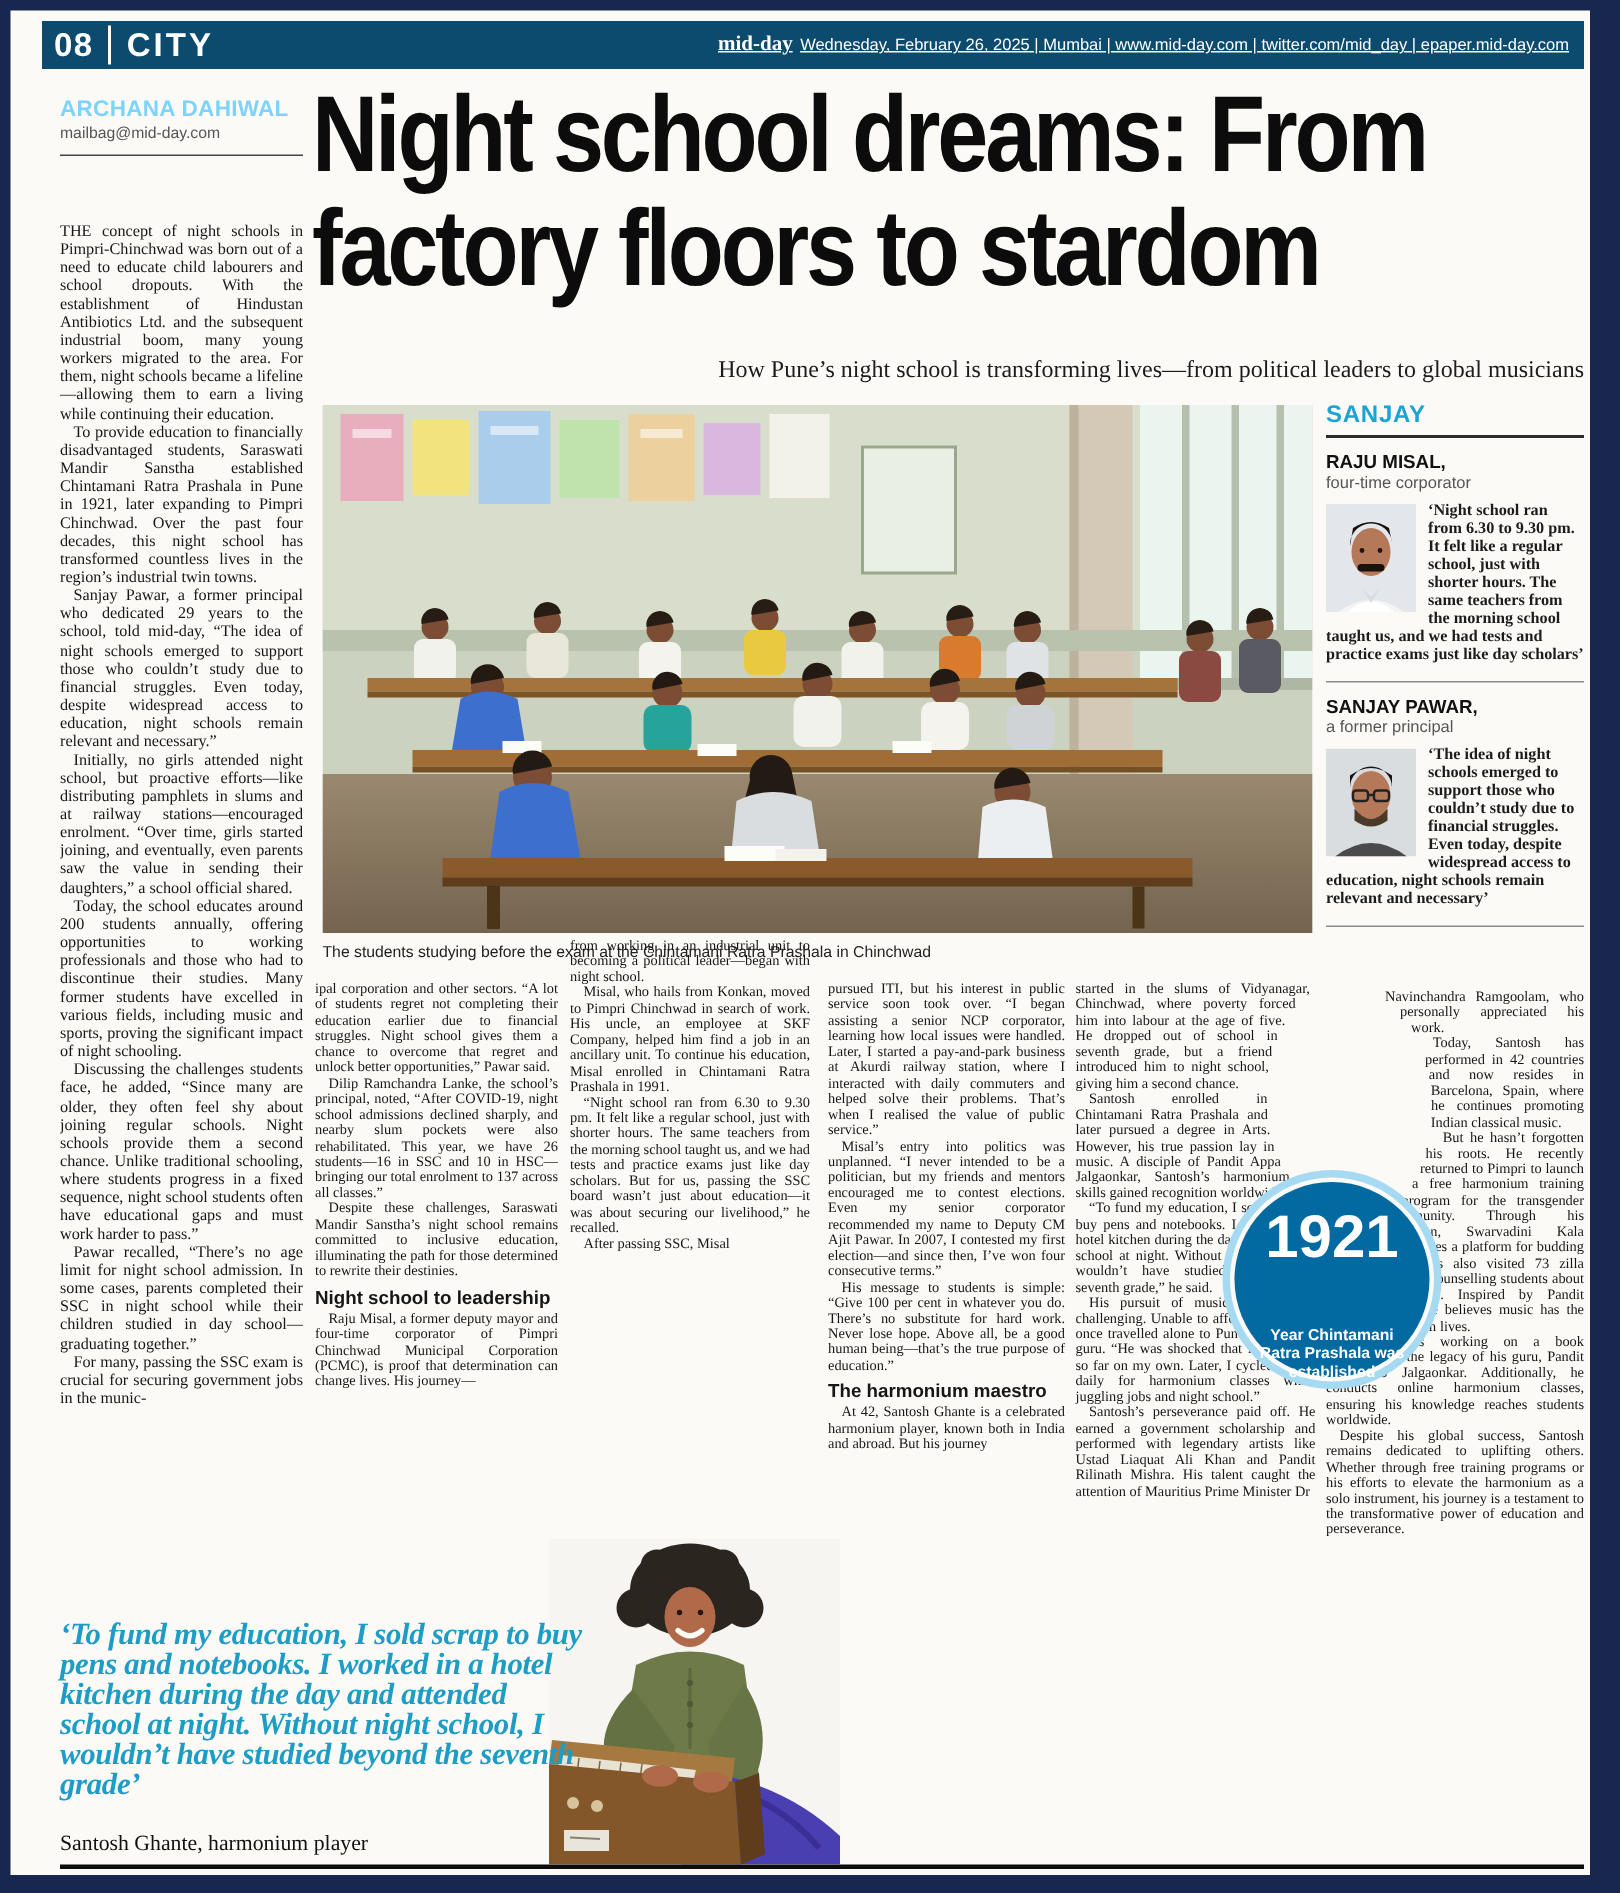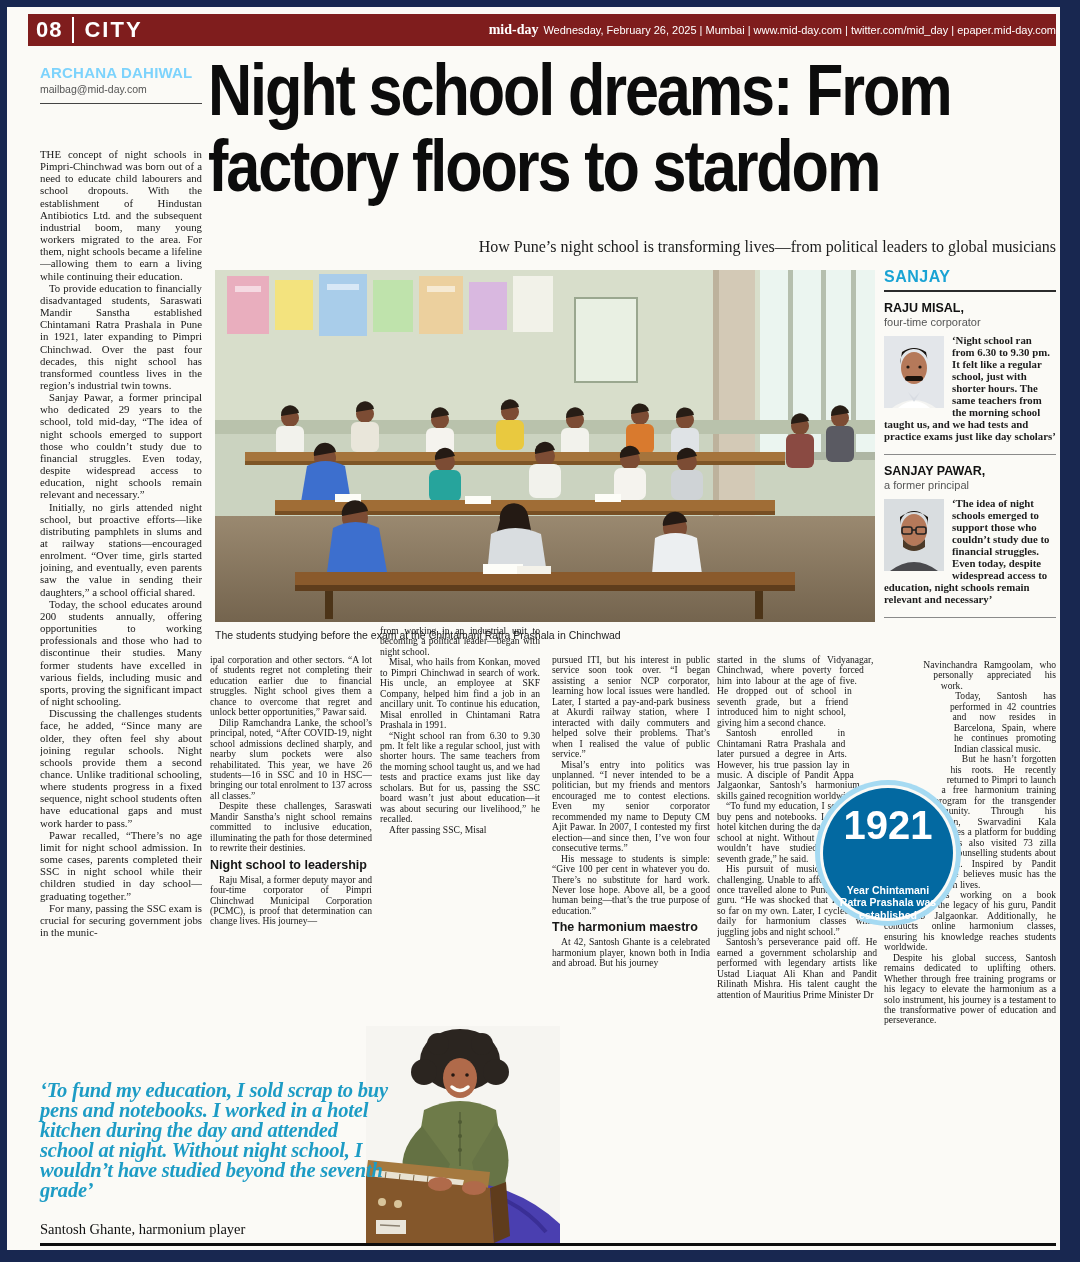--- a/index.html
+++ b/index.html
@@ -6,26 +6,26 @@
   html,body { margin:0; padding:0; }
   body {
     width:1080px; height:1262px; position:relative;
     background:#182750; font-family:"Liberation Serif", serif;
     overflow:hidden;
   }
   #paper { position:absolute; left:7px; top:7px; width:1053px; height:1243px; background:#fbfaf6; }
 
   
   .header-bar { position:absolute; left:28px; top:14px; width:1028px; height:32px;
-    background:#7f1d1d; color:#fff; display:flex; align-items:center;
+    background:#0c4a6e; color:#fff; display:flex; align-items:center;
     font-family:"Liberation Sans", sans-serif; z-index:5; }
   .page-num { font-size:22px; font-weight:bold; padding:0 10px 0 8px; letter-spacing:1px;
     border-right:2px solid #fff; height:26px; display:flex; align-items:center; }
   .section-name { font-size:22px; font-weight:bold; letter-spacing:2px; padding-left:10px; }
-  .header-right { margin-left:auto; font-size:11px; display:flex; align-items:baseline; gap:5px; }
+  .header-right { margin-left:auto; padding-right:10px; font-size:11px; display:flex; align-items:baseline; gap:5px;text-decoration:underline; }
   .brand { font-family:"Liberation Serif", serif; font-weight:bold; font-size:14px; }
 
   
   .byline { position:absolute; left:40px; top:64px; width:162px; z-index:5;
     font-family:"Liberation Sans", sans-serif; border-bottom:1px solid #444; padding-bottom:8px; }
   .byline .author { font-size:15px; font-weight:bold; color:#7dd3fc; letter-spacing:.2px; }
   .byline .email { font-size:10.5px; color:#555; margin-top:2px; }
 
   
   .headline { position:absolute; left:208px; top:52px; width:850px; z-index:5;
@@ -308,21 +308,21 @@
   <p>His pursuit of music was equally challenging. Unable to afford lessons, he once travelled alone to Pune to meet his guru. “He was shocked that I had come so far on my own. Later, I cycled 40 km daily for harmonium classes while juggling jobs and night school.”</p>
   <p>Santosh’s perseverance paid off. He earned a government scholarship and performed with legendary artists like Ustad Liaquat Ali Khan and Pandit Rilinath Mishra. His talent caught the attention of Mauritius Prime Minister Dr</p>
 </div>
 
 <div class="col c5">
   <span class="badge-spacer-l"></span>
   <p class="noind">Navinchandra Ramgoolam, who personally appreciated his work.</p>
   <p>Today, Santosh has performed in 42 countries and now resides in Barcelona, Spain, where he continues promoting Indian classical music.</p>
   <p>But he hasn’t forgotten his roots. He recently returned to Pimpri to launch a free harmonium training program for the transgender community. Through his organisation, Swarvadini Kala Manch, he provides a platform for budding musicians. He has also visited 73 zilla parishad schools, counselling students about careers in music. Inspired by Pandit Bhimsen Joshi, he believes music has the power to transform lives.</p>
   <p>Now, he is working on a book documenting the legacy of his guru, Pandit Appasahib Jalgaonkar. Additionally, he conducts online harmonium classes, ensuring his knowledge reaches students worldwide.</p>
-  <p>Despite his global success, Santosh remains dedicated to uplifting others. Whether through free training programs or his legacy to elevate the harmonium as a solo instrument, his journey is a testament to the transformative power of education and perseverance.</p>
+  <p>Despite his global success, Santosh remains dedicated to uplifting others. Whether through free training programs or his efforts to elevate the harmonium as a solo instrument, his journey is a testament to the transformative power of education and perseverance.</p>
 </div>
 
 <div class="badge">
   <div class="badge-year">1921</div>
   <div class="badge-caption">Year Chintamani Ratra Prashala was established</div>
 </div>
 
 <div class="pull-quote">‘To fund my education, I sold scrap to buy pens and notebooks. I worked in a hotel kitchen during the day and attended school at night. Without night school, I wouldn’t have studied beyond the seventh grade’</div>
 <div class="quote-attr">Santosh Ghante, harmonium player</div>
 

